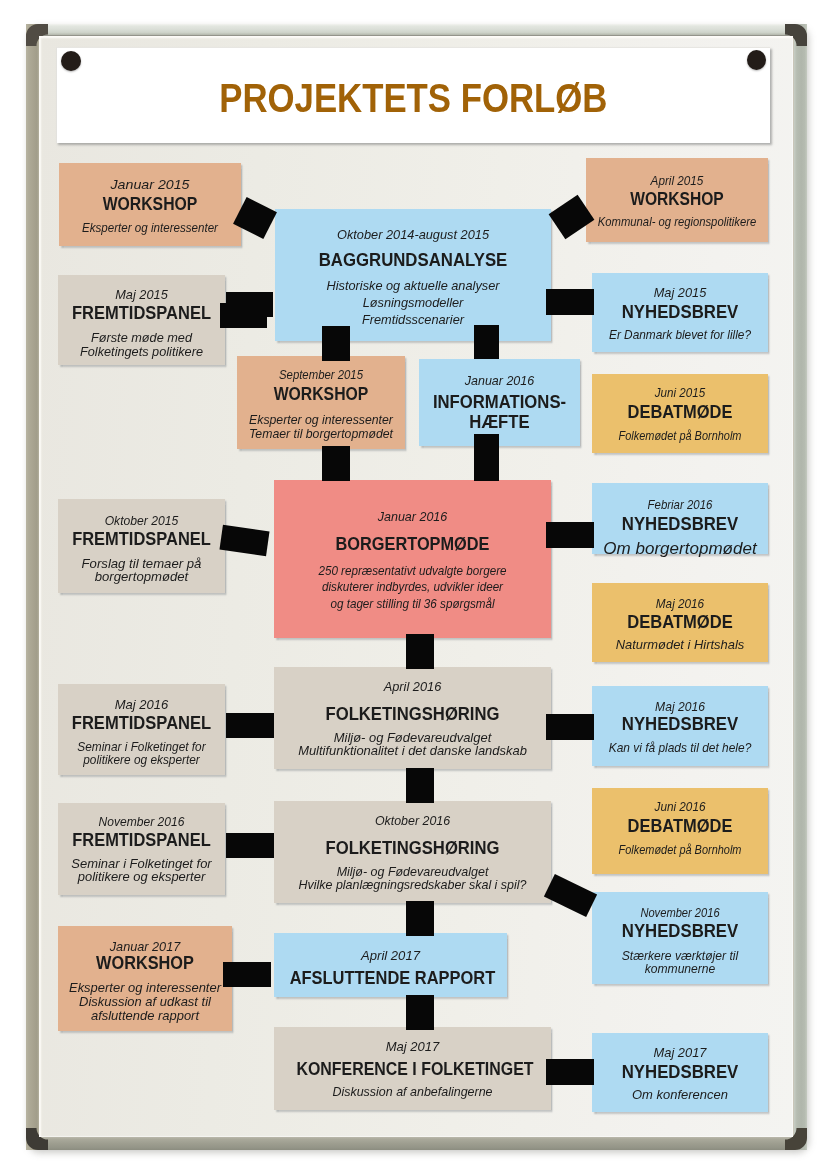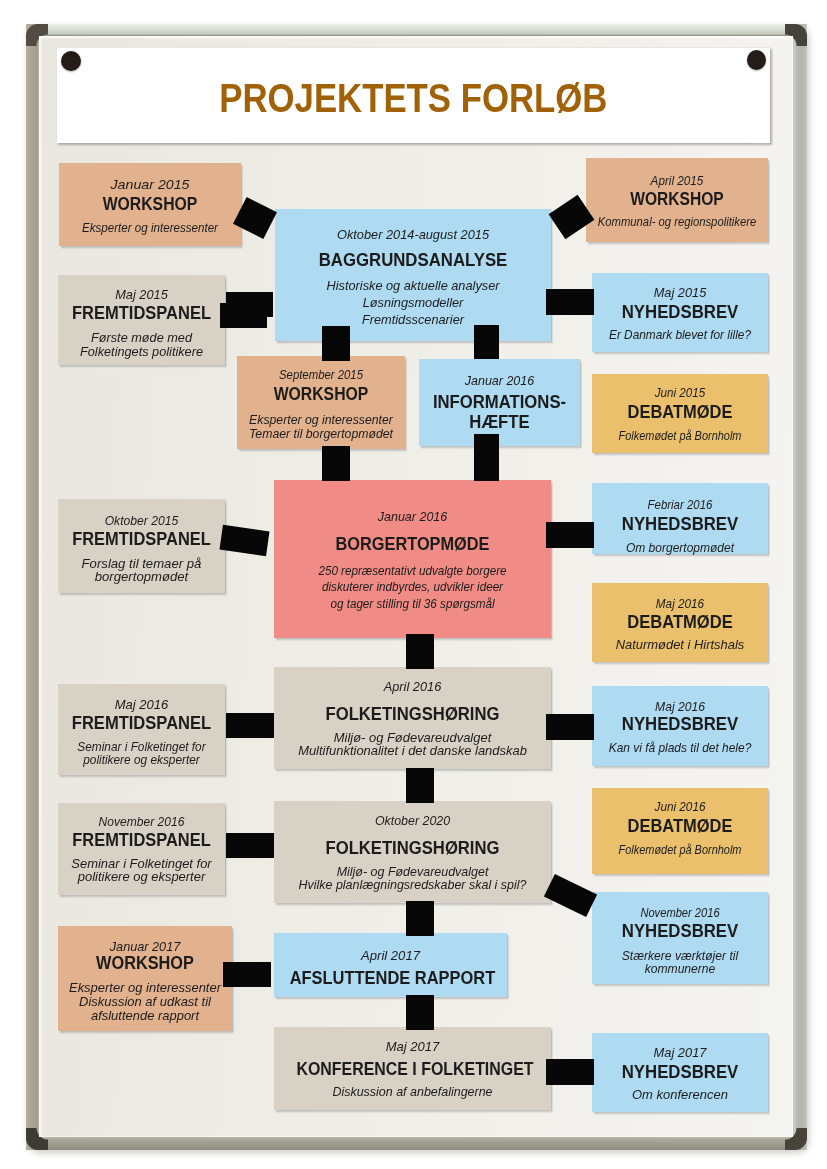--- a/index.html
+++ b/index.html
@@ -131,21 +131,21 @@
         <div class="sub" style="font-size: 12.4px; line-height: 12.7px; top: 59.2105px; transform: scaleX(1.06062); transform-origin: center center;"><span>Forslag til temaer på</span><br><span>borgertopmødet</span></div>
       </div>
       <div class="card c-red" style="left: 274px; top: 480px; width: 277px; height: 158px;">
         <div class="date" style="font-size: 12.4px; line-height: 16px; top: 28.6605px; transform: scaleX(1.01007); transform-origin: center center;"><span>Januar 2016</span></div>
         <div class="hl" style="font-size: 19px; line-height: 23px; top: 51.6088px; transform: scaleX(0.85981); transform-origin: center center;"><span>BORGERTOPMØDE</span></div>
         <div class="sub" style="font-size: 12.4px; line-height: 16.6px; top: 82.8605px; transform: scaleX(0.942104); transform-origin: center center;"><span>250 repræsentativt udvalgte borgere</span><br><span>diskuterer indbyrdes, udvikler ideer</span><br><span>og tager stilling til 36 spørgsmål</span></div>
       </div>
       <div class="card c-blue" style="left: 592px; top: 483px; width: 176px; height: 71px;">
         <div class="date" style="font-size: 12.4px; line-height: 16px; top: 13.5605px; transform: scaleX(0.923638); transform-origin: center center;"><span>Febriar 2016</span></div>
         <div class="hl" style="font-size: 18.5px; line-height: 22.5px; top: 29.5112px; transform: scaleX(0.905837); transform-origin: center center;"><span>NYHEDSBREV</span></div>
-        <div class="sub" style="font-size: 12px; line-height: 13.7px; top: 58.8105px; transform: scaleX(1.00123); transform-origin: center center;"><span>Om borgertopmødet</span></div>
+        <div class="sub" style="font-size: 17px; line-height: 13.7px; top: 58.8105px; transform: scaleX(1.00123); transform-origin: center center;"><span>Om borgertopmødet</span></div>
       </div>
       <div class="card c-gold" style="left: 592px; top: 583px; width: 176px; height: 79px;">
         <div class="date" style="font-size: 12.4px; line-height: 16px; top: 12.6605px; transform: scaleX(0.947349); transform-origin: center center;"><span>Maj 2016</span></div>
         <div class="hl" style="font-size: 18.5px; line-height: 22.5px; top: 27.6112px; transform: scaleX(0.895983); transform-origin: center center;"><span>DEBATMØDE</span></div>
         <div class="sub" style="font-size: 12.4px; line-height: 13.7px; top: 56.4105px; transform: scaleX(1.0426); transform-origin: center center;"><span>Naturmødet i Hirtshals</span></div>
       </div>
       <div class="card c-beige" style="left: 58px; top: 684px; width: 167px; height: 91px;">
         <div class="date" style="font-size: 12.4px; line-height: 16px; top: 13.1605px; transform: scaleX(1.04934); transform-origin: center center;"><span>Maj 2016</span></div>
         <div class="hl" style="font-size: 18.5px; line-height: 22.5px; top: 27.8112px; transform: scaleX(0.894217); transform-origin: center center;"><span>FREMTIDSPANEL</span></div>
         <div class="sub" style="font-size: 12.4px; line-height: 12.5px; top: 57.3105px; transform: scaleX(0.955346); transform-origin: center center;"><span>Seminar i Folketinget for</span><br><span>politikere og eksperter</span></div>
@@ -159,21 +159,21 @@
         <div class="date" style="font-size: 12.4px; line-height: 16px; top: 12.6605px; transform: scaleX(0.97677); transform-origin: center center;"><span>Maj 2016</span></div>
         <div class="hl" style="font-size: 18.5px; line-height: 22.5px; top: 27.2112px; transform: scaleX(0.905837); transform-origin: center center;"><span>NYHEDSBREV</span></div>
         <div class="sub" style="font-size: 12.4px; line-height: 13.7px; top: 56.4105px; transform: scaleX(0.962802); transform-origin: center center;"><span>Kan vi få plads til det hele?</span></div>
       </div>
       <div class="card c-beige" style="left: 58px; top: 803px; width: 167px; height: 92px;">
         <div class="date" style="font-size: 12.4px; line-height: 16px; top: 11.1605px; transform: scaleX(0.973099); transform-origin: center center;"><span>November 2016</span></div>
         <div class="hl" style="font-size: 18.5px; line-height: 22.5px; top: 25.8112px; transform: scaleX(0.887802); transform-origin: center center;"><span>FREMTIDSPANEL</span></div>
         <div class="sub" style="font-size: 12.4px; line-height: 13.5px; top: 54.8105px; transform: scaleX(1.04545); transform-origin: center center;"><span>Seminar i Folketinget for</span><br><span>politikere og eksperter</span></div>
       </div>
       <div class="card c-beige" style="left: 274px; top: 801px; width: 277px; height: 102px;">
-        <div class="date" style="font-size: 12.4px; line-height: 16px; top: 12.3605px; transform: scaleX(1.00141); transform-origin: center center;"><span>Oktober 2020</span></div>
+        <div class="date" style="font-size: 12.4px; line-height: 16px; top: 12.3605px; transform: scaleX(1.00141); transform-origin: center center;"><span>Oktober 2016</span></div>
         <div class="hl" style="font-size: 19px; line-height: 23px; top: 34.6088px; transform: scaleX(0.876781); transform-origin: center center;"><span>FOLKETINGSHØRING</span></div>
         <div class="sub" style="font-size: 12.4px; line-height: 13.8px; top: 64.6605px; transform: scaleX(1.00621); transform-origin: center center;"><span>Miljø- og Fødevareudvalget</span><br><span>Hvilke planlægningsredskaber skal i spil?</span></div>
       </div>
       <div class="card c-gold" style="left: 592px; top: 788px; width: 176px; height: 86px;">
         <div class="date" style="font-size: 12.4px; line-height: 16px; top: 11.3605px; transform: scaleX(0.948837); transform-origin: center center;"><span>Juni 2016</span></div>
         <div class="hl" style="font-size: 18.5px; line-height: 22.5px; top: 27.4112px; transform: scaleX(0.890044); transform-origin: center center;"><span>DEBATMØDE</span></div>
         <div class="sub" style="font-size: 12.4px; line-height: 13.7px; top: 55.5105px; transform: scaleX(0.884097); transform-origin: center center;"><span>Folkemødet på Bornholm</span></div>
       </div>
       <div class="card c-orange" style="left: 58px; top: 926px; width: 174px; height: 105px;">
         <div class="date" style="font-size: 12.4px; line-height: 16px; top: 12.7605px; transform: scaleX(1.02313); transform-origin: center center;"><span>Januar 2017</span></div>

